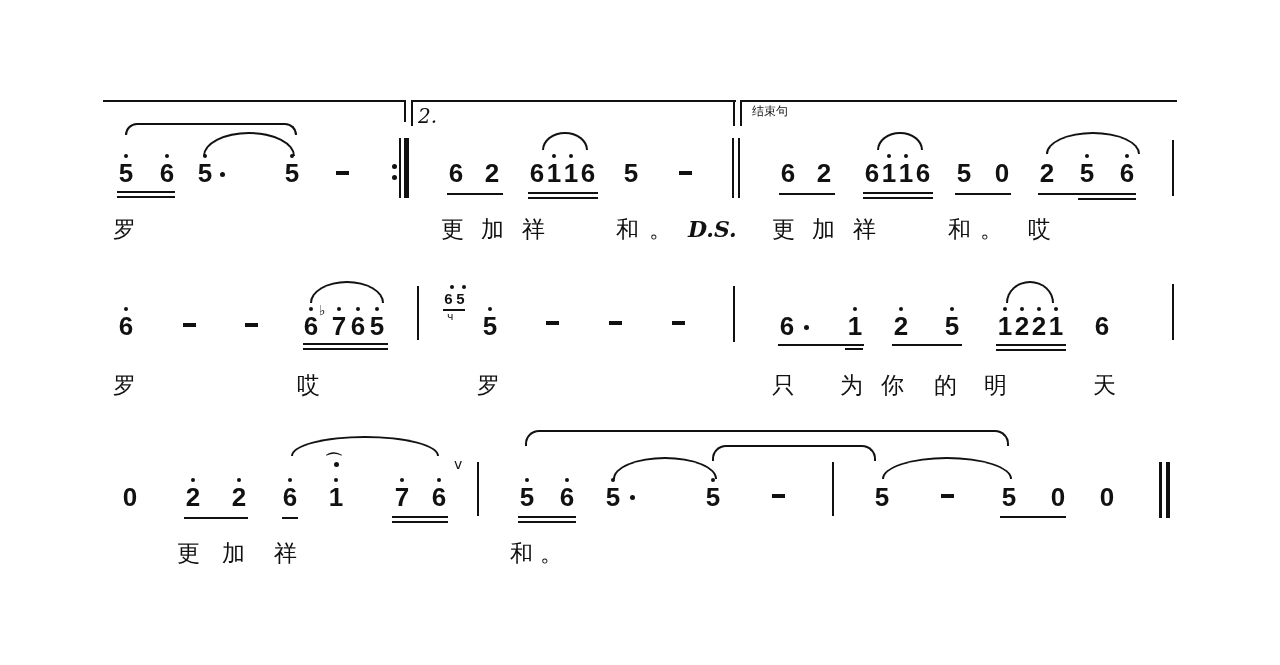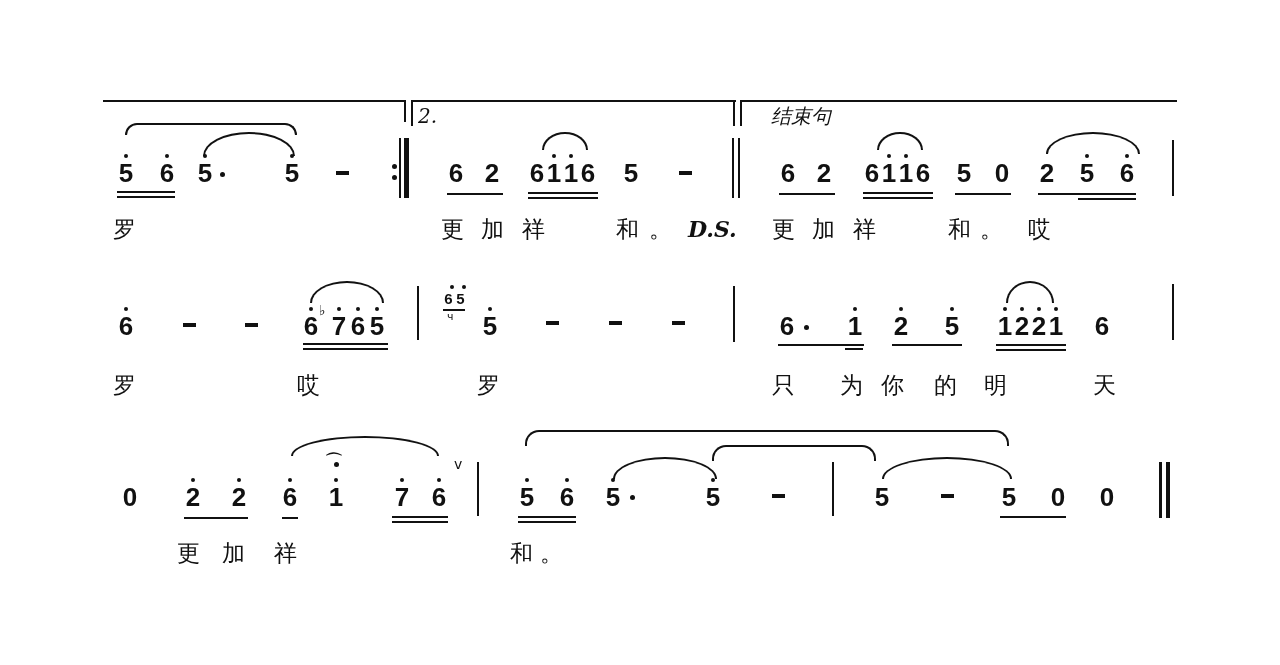--- a/index.html
+++ b/index.html
@@ -26,21 +26,21 @@
 <div>
 
   <div class="abs" style="left:103px;top:100px;width:302px;height:2px;background:#111;"></div>
   <div class="bar" style="left:404px;top:100px;height:22px;"></div>
   <div class="abs" style="left:411px;top:100px;width:325px;height:2px;background:#111;"></div>
   <div class="bar" style="left:411px;top:100px;height:26px;"></div>
   <div class="abs" style="left:418px;top:104px;font-family:'DejaVu Serif',serif;font-style:italic;font-size:20px;">2.</div>
   <div class="bar" style="left:733px;top:100px;height:26px;"></div>
   <div class="bar" style="left:740px;top:100px;height:26px;"></div>
   <div class="abs" style="left:740px;top:100px;width:437px;height:2px;background:#111;"></div>
-  <div class="abs" style="left:771px;top:103px;font-size:20px;font-style:italic;">结束句</div>
+  <div class="abs" style="left:752px;top:103px;font-size:12px;">结束句</div>
 
   <div class="bracket" style="left:125px;top:123px;width:168px;height:10px;"></div>
   <div class="slur" style="left:203px;top:132px;width:88px;height:22px;"></div>
 
   <span class="note hi" style="left:117px;top:160px;">5</span>
   <span class="note hi" style="left:158px;top:160px;">6</span>
   <span class="note hi" style="left:196px;top:160px;">5</span>
   <div class="aug" style="left:220px;top:172px;"></div>
   <span class="note hi" style="left:283px;top:160px;">5</span>
   <div class="dash" style="left:336px;top:171px;"></div>

